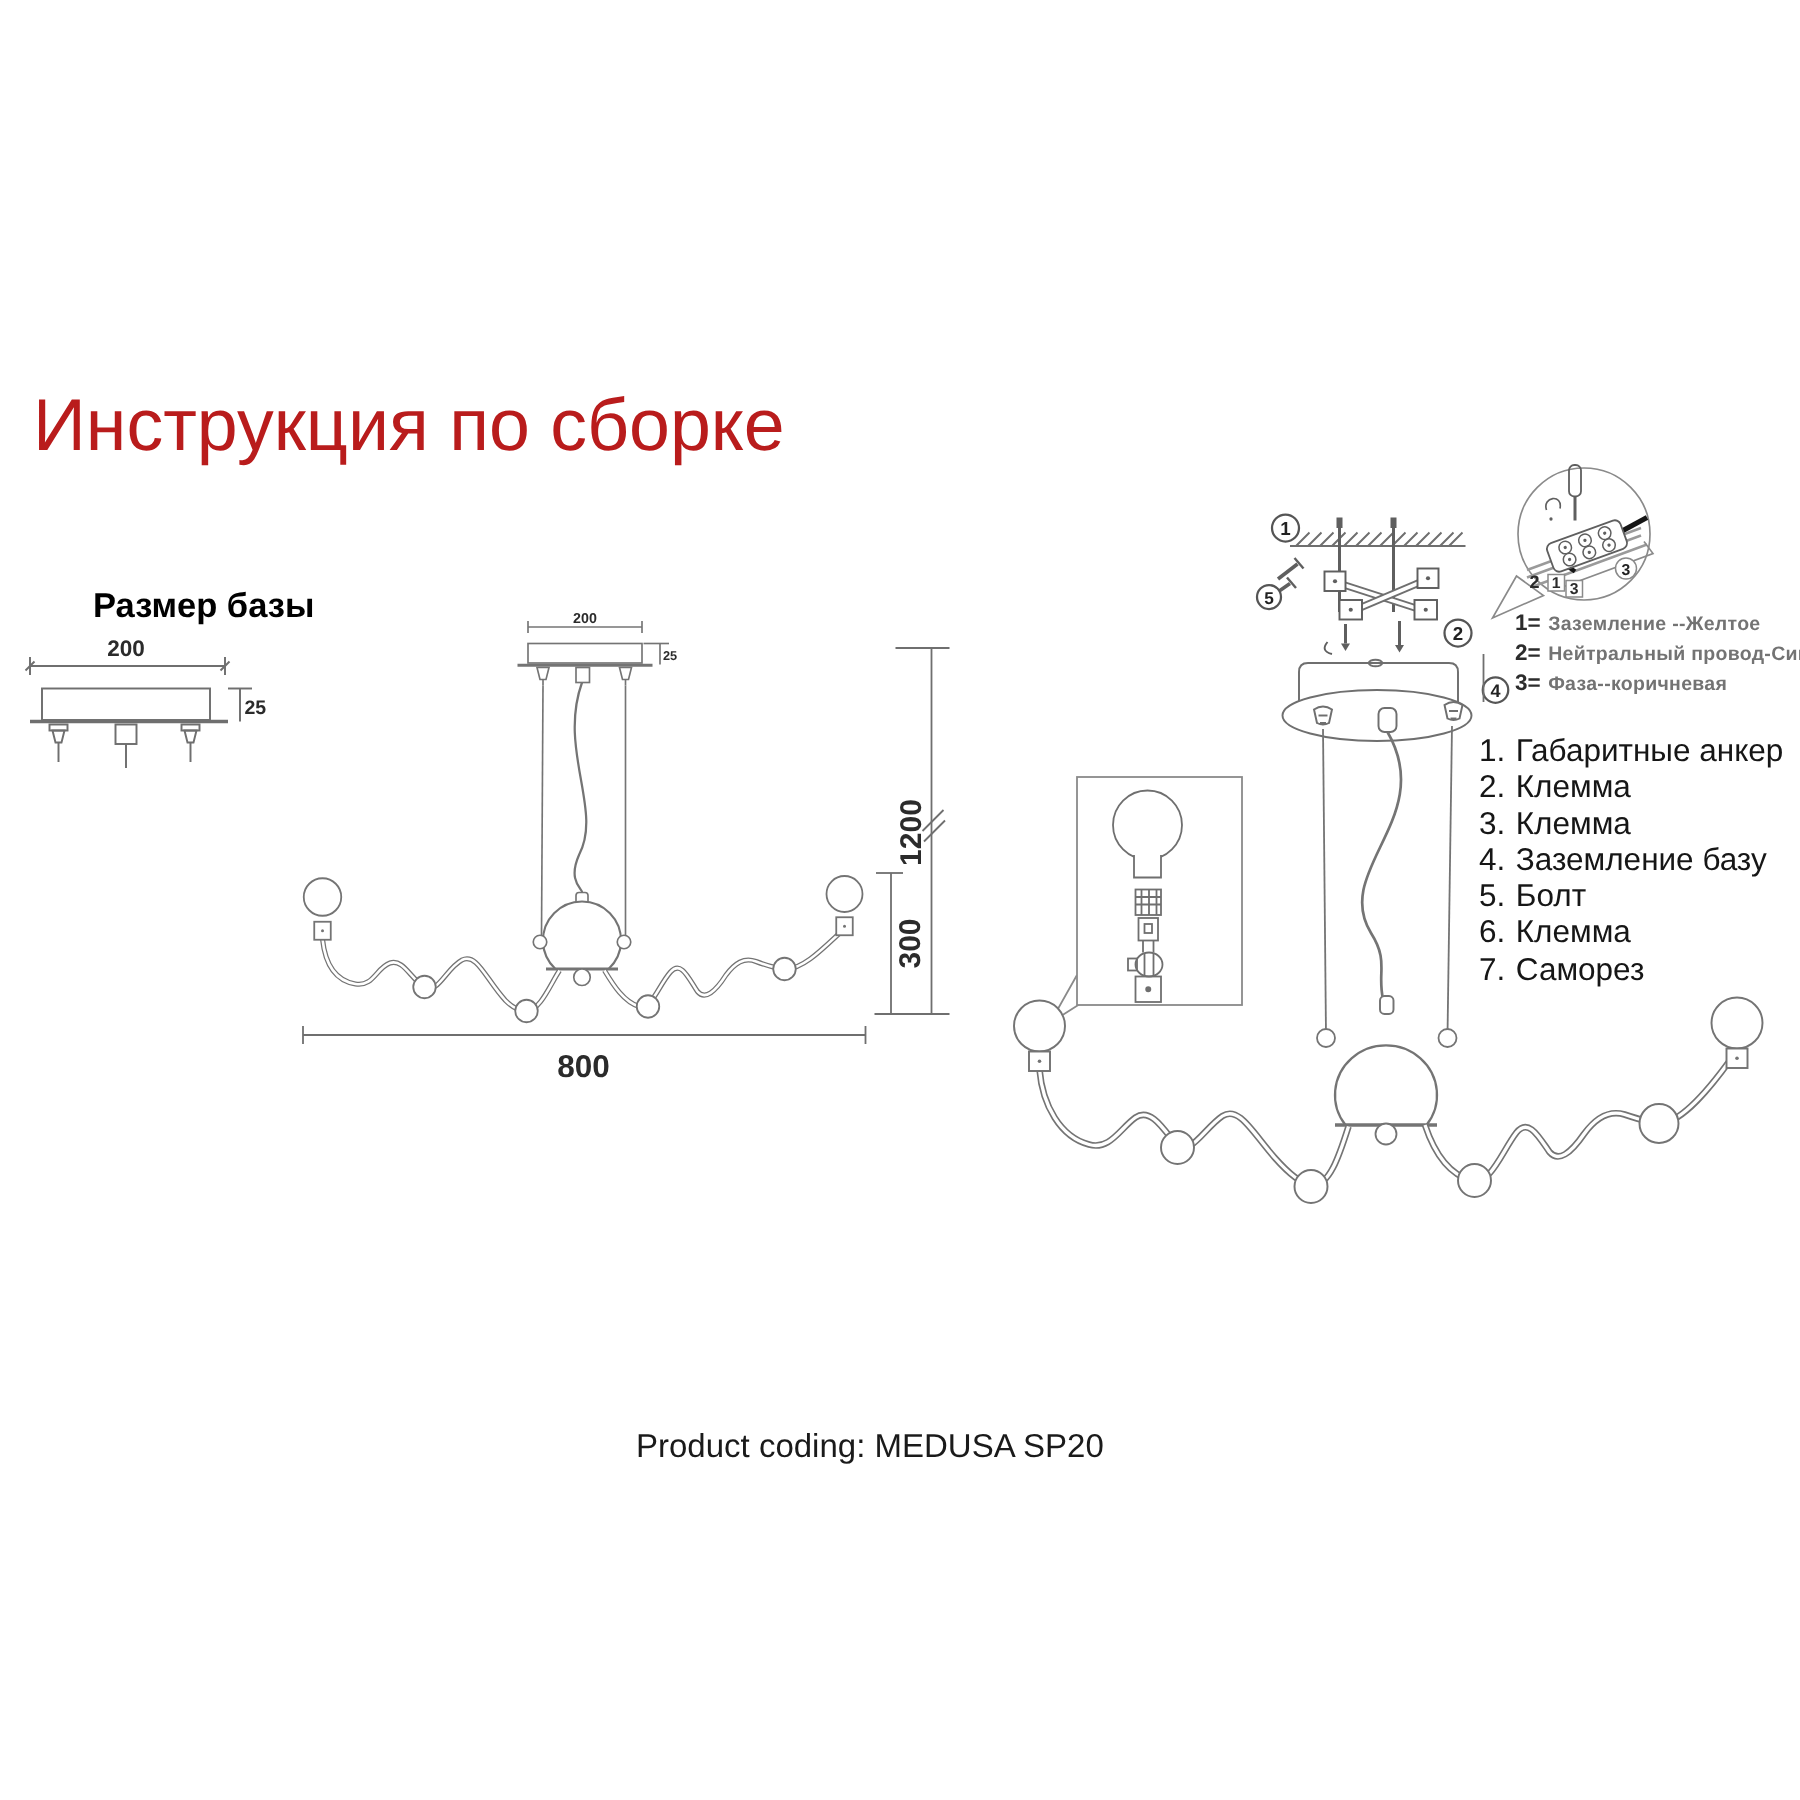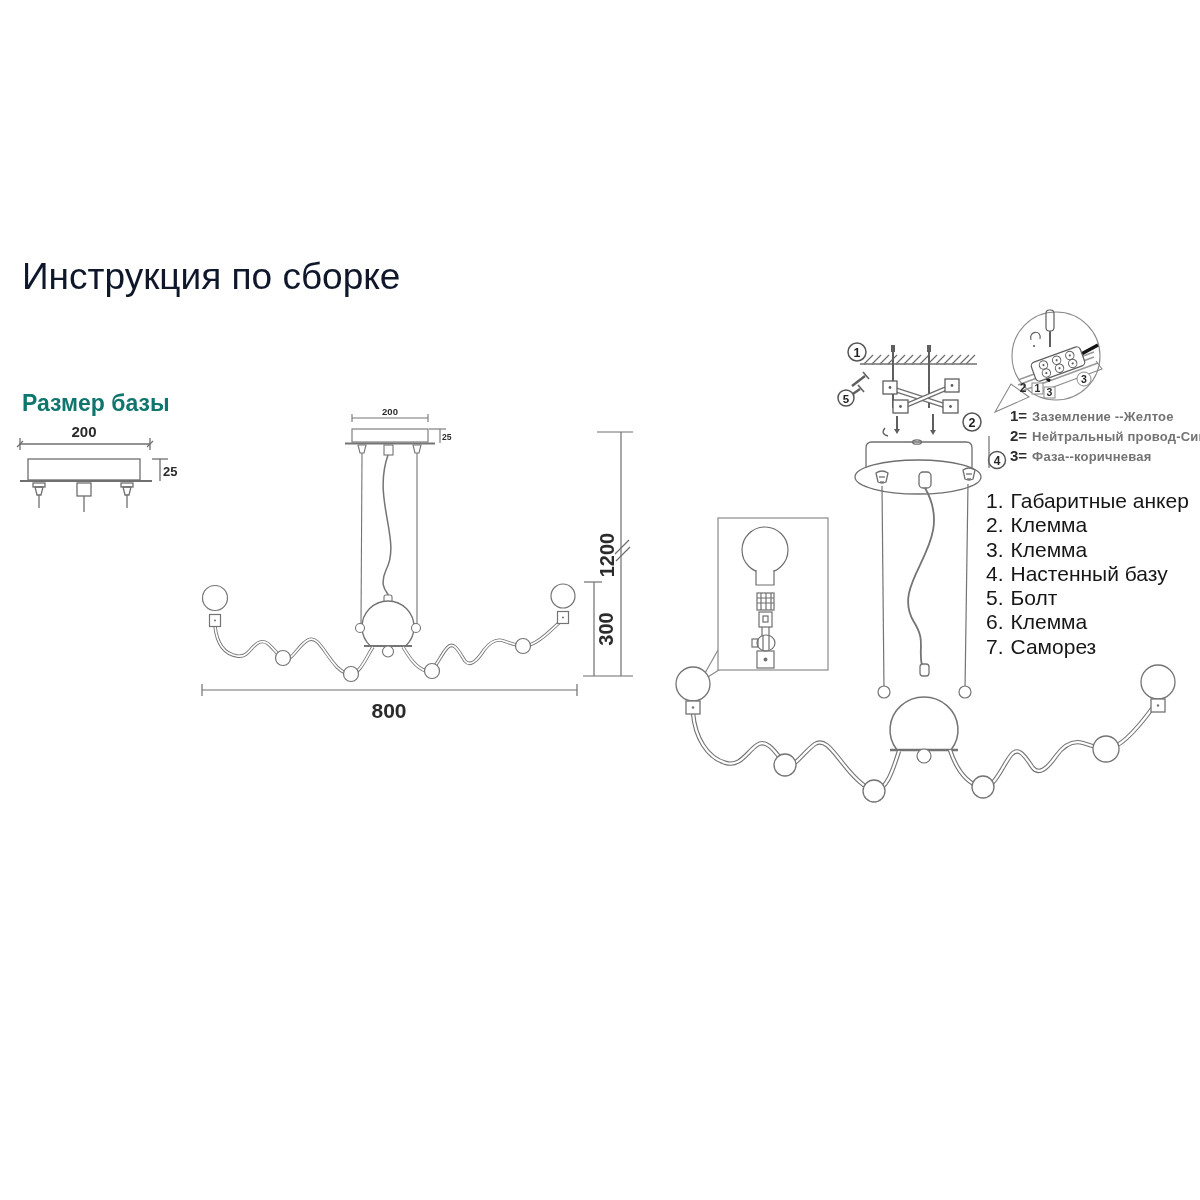--- a/index.html
+++ b/index.html
@@ -1,20 +1,20 @@
 <!DOCTYPE html>
 <html><head>
 <meta charset="utf-8">
 <style>
   html,body{margin:0;padding:0;background:#fff;}
   #sheet{position:relative;width:1200px;height:1200px;background:#ffffff;overflow:hidden;
          font-family:"Liberation Sans",sans-serif;color:#1f1f1f;}
   .abs{position:absolute;}
-  #title{left:22px;top:256px;font-size:37px;font-weight:500;letter-spacing:0px;color:#0f172a;}
-  .sectionLabel{font-size:23px;font-weight:600;color:#0f766e;}
+  #title{left:22px;top:256px;font-size:49px;font-weight:500;letter-spacing:0px;color:#b91c1c;}
+  .sectionLabel{font-size:23px;font-weight:600;color:#000000;margin-left:40px;}
   #baseLabel{left:22px;top:390px;}
   #overallLabel{left:293px;top:390px;}
   #productCoding{left:424px;top:951px;font-size:22px;font-weight:400;color:#1a1a1a;}
   #legend{left:1010px;top:407px;}
   .legendRow{display:flex;align-items:baseline;height:20px;white-space:nowrap;}
   .legendNum{font-size:15px;font-weight:700;color:#2c2c2c;margin-right:5px;}
   .legendText{font-size:13px;font-weight:600;color:#737373;letter-spacing:0.2px;}
   #parts{left:986px;top:489px;}
   .partRow{display:flex;white-space:nowrap;font-size:21px;line-height:24.3px;color:#161616;}
   .partNum{margin-right:7px;}
@@ -361,30 +361,31 @@
     <div class="partRow">
       <span class="partNum">2.</span>
       <span>Клемма</span>
     </div>
     <div class="partRow">
       <span class="partNum">3.</span>
       <span>Клемма</span>
     </div>
     <div class="partRow">
       <span class="partNum">4.</span>
-      <span>Настенный базу</span>
+      <span>Заземление базу</span>
     </div>
     <div class="partRow">
       <span class="partNum">5.</span>
       <span>Болт</span>
     </div>
     <div class="partRow">
       <span class="partNum">6.</span>
       <span>Клемма</span>
     </div>
     <div class="partRow">
       <span class="partNum">7.</span>
       <span>Саморез</span>
     </div>
   </div>
 
+  <div id="productCoding" class="abs">Product coding: MEDUSA SP20</div>
 
 </div>
 
 </body></html>

